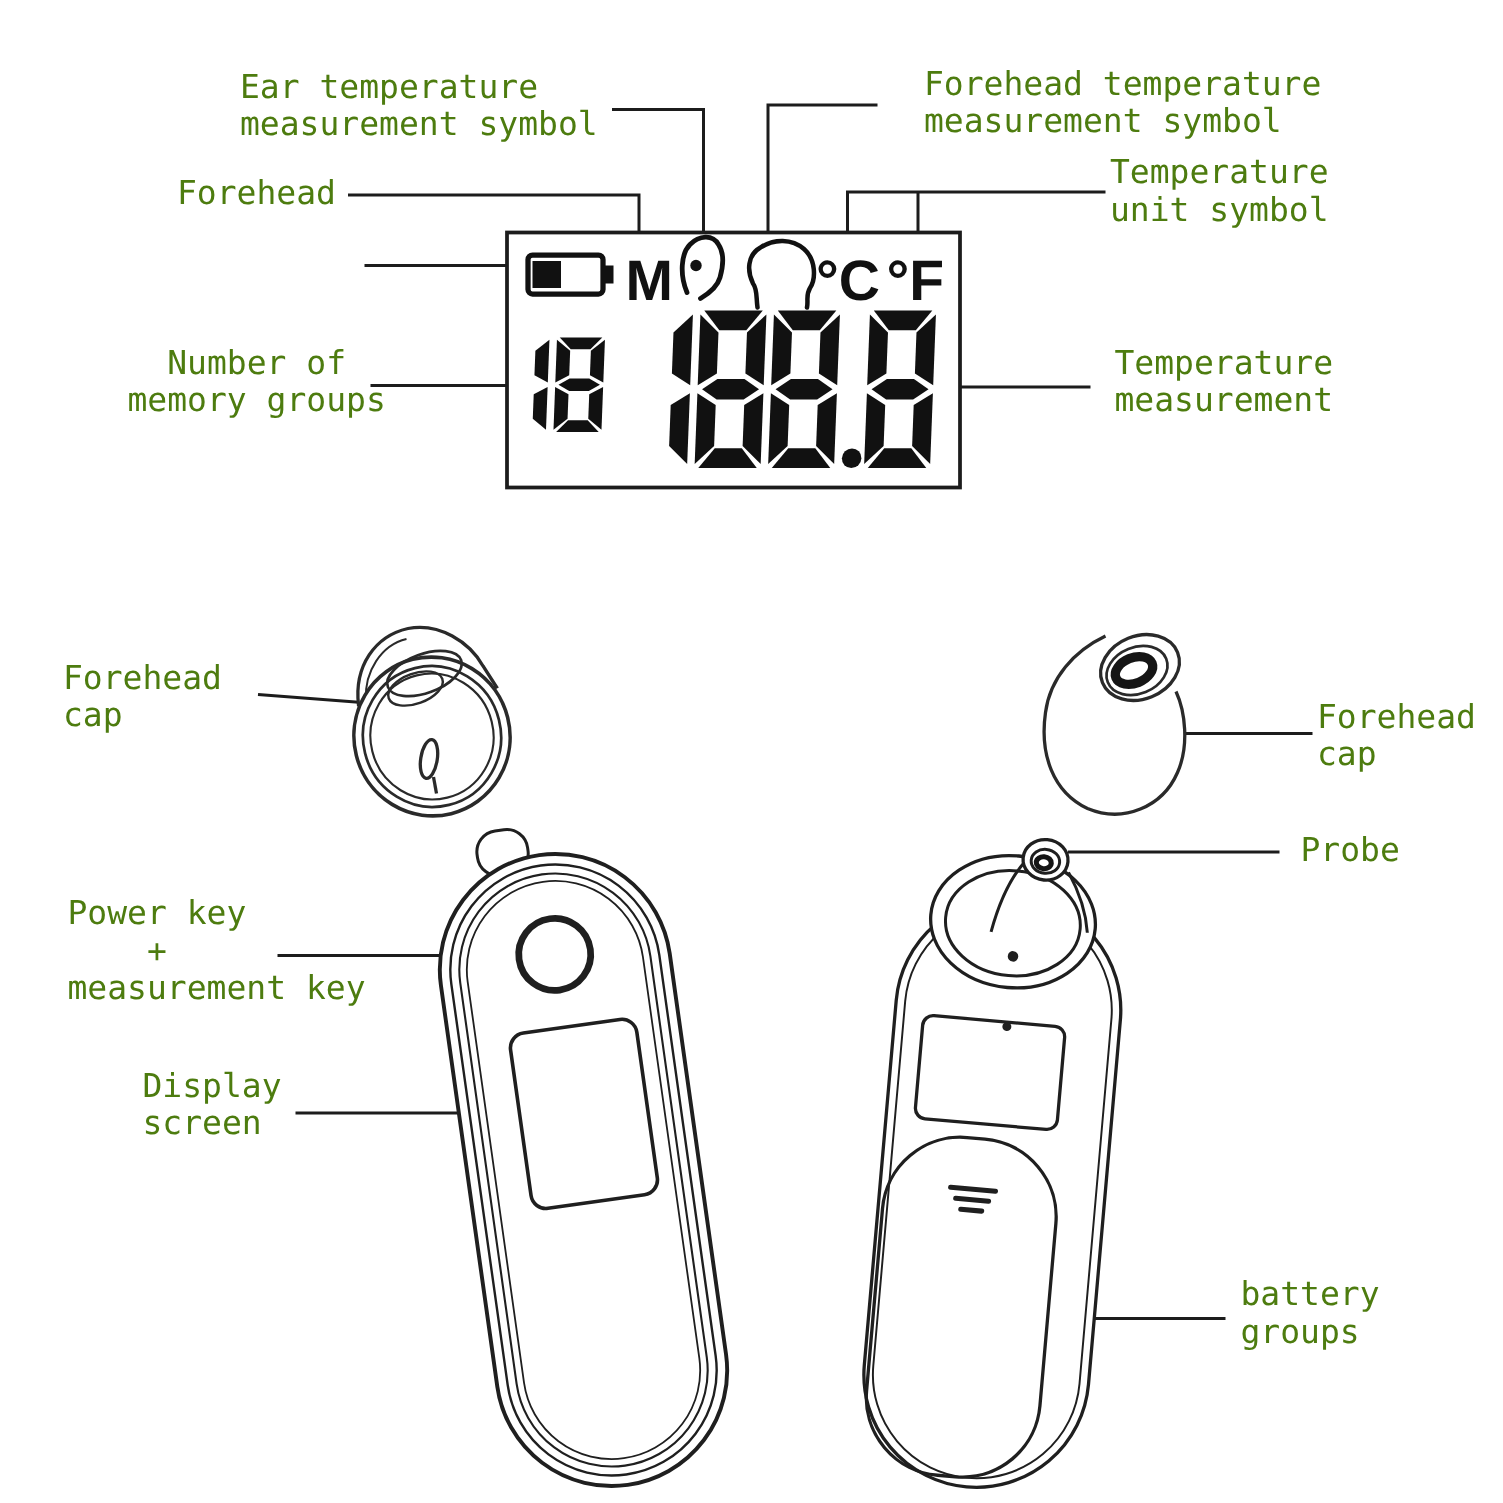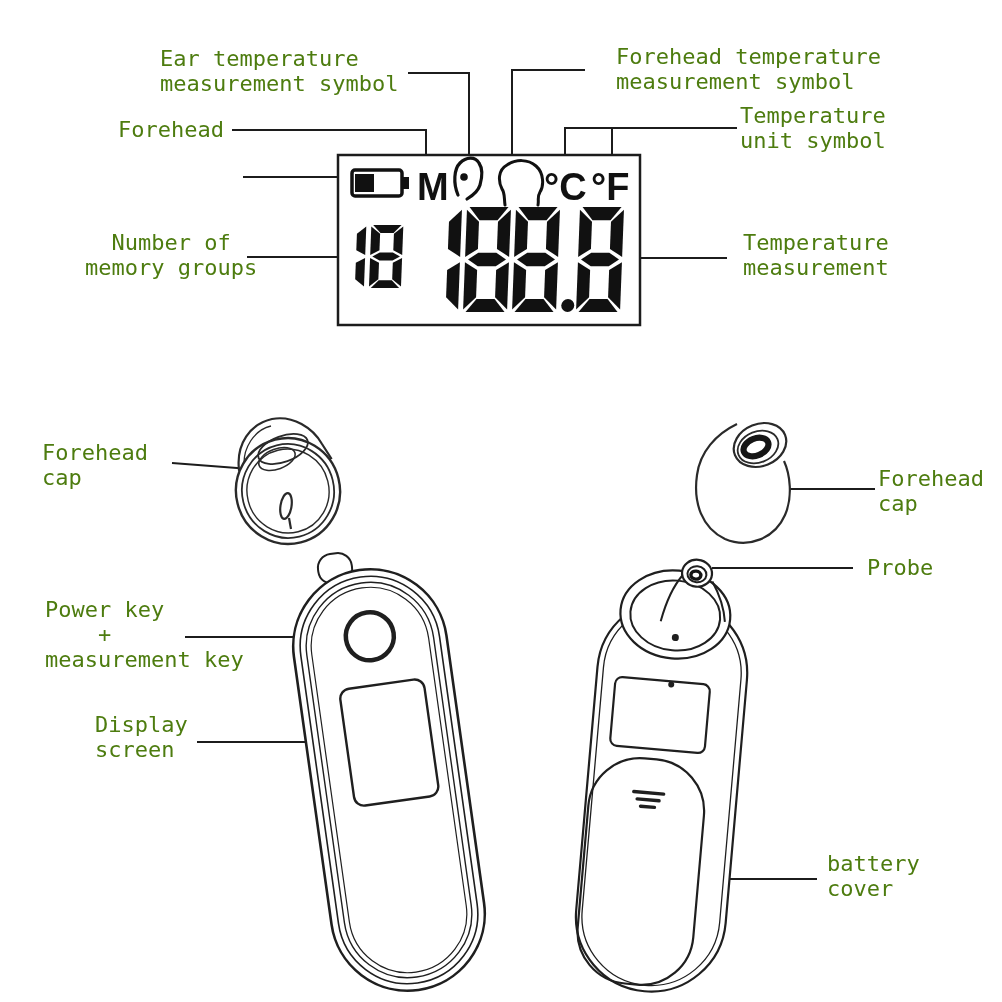--- a/index.html
+++ b/index.html
@@ -167,14 +167,14 @@
 cap</div>
   <div class="label" style="left:95px;top:712px;">Display
 screen</div>
   <div class="label pre" style="left:45px;top:597px;">Power key
     +
 measurement key</div>
   <div class="label" style="left:878px;top:466px;">Forehead
 cap</div>
   <div class="label" style="left:867px;top:555px;">Probe</div>
   <div class="label" style="left:827px;top:851px;">battery
-cover</div>
+groups</div>
 </div>
 
 </body></html>

